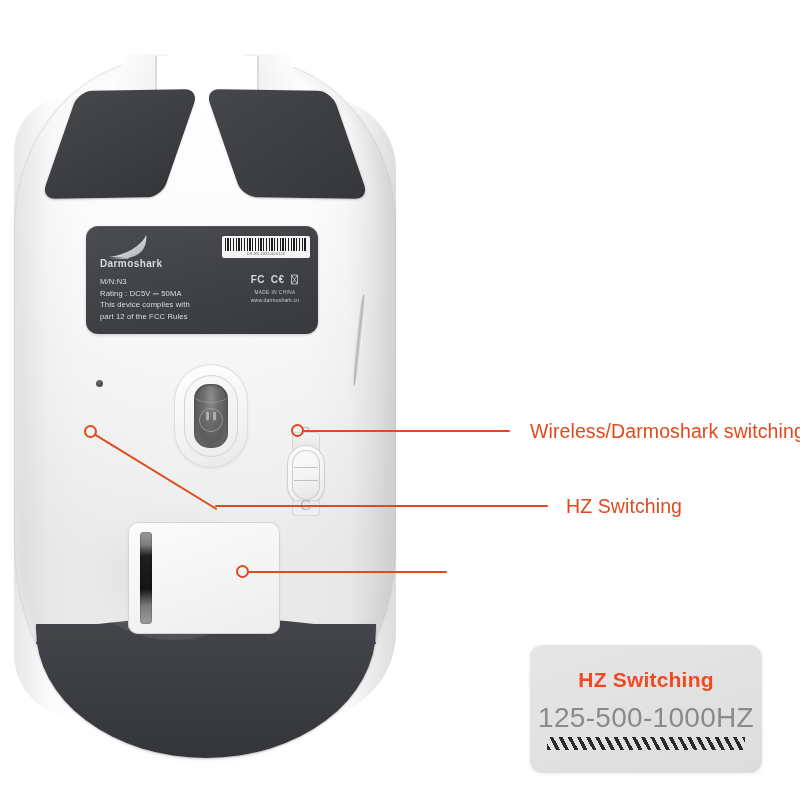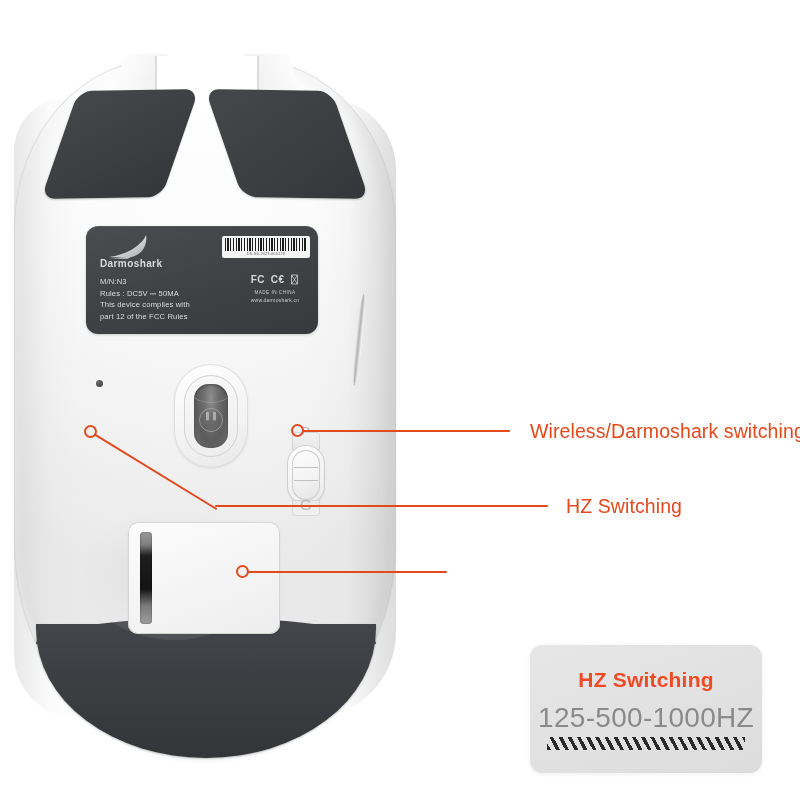--- a/index.html
+++ b/index.html
@@ -568,21 +568,21 @@
             </linearGradient>
           </defs>
           <path d="M5 23 C13 22 24 19 33 12 C38 8 41 4 42 1 C43 5 42 12 38 17 C34 21 29 23 24 24 Z" fill="url(#finGrad)"></path>
           <path d="M2 25 C10 25 20 24 27 22 L24 25 Z" fill="url(#finGrad)" opacity="0.85"></path>
         </svg>
       </div>
       <div class="brand-name">Darmoshark</div>
 
       <div class="spec-lines">
         <div>M/N:N3</div>
-        <div>Rules : DC5V ⎓ 50MA</div>
+        <div>Rating : DC5V ⎓ 50MA</div>
         <div>This device complies with</div>
         <div>part 12 of the FCC Rules</div>
       </div>
 
       <div class="barcode">
         <div class="barcode-bars"></div>
         <div class="barcode-num">DS-N3-2023-000128</div>
       </div>
 
       <div class="compliance">

